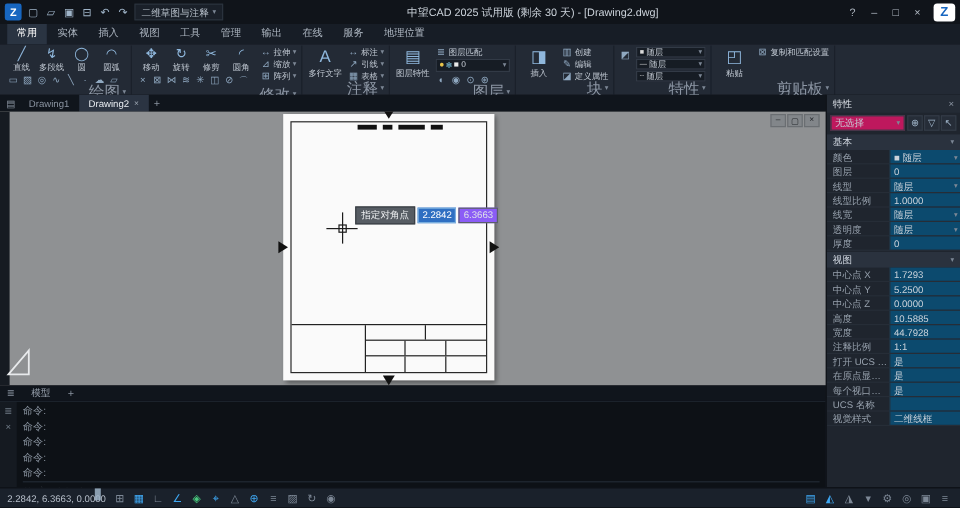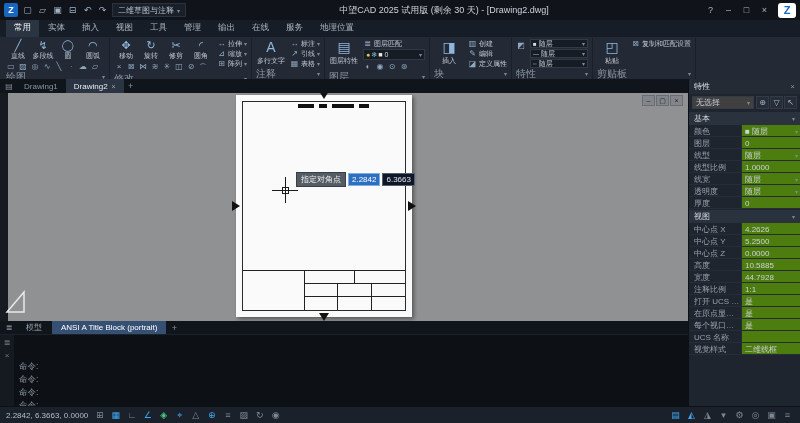--- a/index.html
+++ b/index.html
@@ -20,21 +20,21 @@
 
   
   .tabrow{height:17px;background:#171d26;display:flex;align-items:flex-start;padding:0 6px;gap:1px;flex:0 0 auto;}
   .rtab{padding:2px 8px 3px;font-size:8.5px;color:#aeb7c2;white-space:nowrap;}
   .rtab.active{background:#2a3442;color:#ffffff;}
 
   
   .ribbon{height:42px;background:#232a35;display:flex;align-items:stretch;padding:1px 2px 0;flex:0 0 auto;}
   .rpanel{display:flex;flex-direction:column;border-right:1px solid #1a202a;padding:1px 4px 0;}
   .rpanel-body{flex:1;display:flex;gap:4px;align-items:flex-start;}
-  .rpanel-label{height:11px;display:flex;align-items:center;justify-content:space-between;gap:2px;font-size:10px;color:#8d97a5;}
+  .rpanel-label{height:11px;display:flex;align-items:center;justify-content:flex-end;gap:2px;font-size:13px;color:#8d97a5;}
   .rcol{display:flex;flex-direction:column;}
   .rtool-row{display:flex;gap:1px;}
   .rtool{display:flex;flex-direction:column;align-items:center;width:24px;}
   .ric{font-size:11px;color:#8fb7dc;height:12px;line-height:12px;}
   .rlb{font-size:7px;color:#c0c8d2;white-space:nowrap;}
   .rtool-minirow{display:flex;gap:2px;margin-top:1px;justify-content:flex-start;}
   .mic{font-size:8px;color:#8fa8c0;width:10px;text-align:center;}
   .rbig{display:flex;flex-direction:column;align-items:center;width:30px;}
   .rbig .ric{font-size:14px;height:17px;line-height:17px;}
   .rstack,.rstackc{display:flex;flex-direction:column;justify-content:flex-start;gap:1px;}
@@ -86,66 +86,66 @@
   .arr.left{top:50%;left:-4px;margin-top:-5px;border-width:5px 8px 5px 0;border-color:transparent transparent transparent transparent;border-right-color:#111;transform:rotate(180deg);}
   .arr.right{top:50%;right:-4px;margin-top:-5px;border-width:5px 0 5px 8px;border-color:transparent transparent transparent #111;}
 
   .xh-h{position:absolute;left:272px;top:97px;width:26px;height:1px;background:#1b1b1b;}
   .xh-v{position:absolute;left:285px;top:84px;width:1px;height:26px;background:#1b1b1b;}
   .xh-box{position:absolute;left:282px;top:94px;width:7px;height:7px;border:1px solid #1b1b1b;}
 
   .dyntip{position:absolute;left:296px;top:79px;display:flex;gap:2px;align-items:center;}
   .dyntip-label{background:#565c63;border:1px solid #3a3f45;color:#f0f2f4;font-size:8px;padding:1px 4px;white-space:nowrap;}
   .dynx{background:#2f6fc2;border:1px solid #79aede;color:#fff;font-size:8px;padding:1px 3px;min-width:32px;text-align:left;}
-  .dyny{background:#0f172a;border:1px solid #5a6068;color:#dfe3e8;font-size:8px;padding:1px 3px;min-width:32px;text-align:left;}
+  .dyny{background:#8b5cf6;border:1px solid #5a6068;color:#dfe3e8;font-size:8px;padding:1px 3px;min-width:32px;text-align:left;}
 
   .mdi{position:absolute;top:2px;right:5px;display:flex;gap:1px;}
   .mdi span{width:13px;height:11px;background:#82868a;border:1px solid #6a6e72;color:#23262a;font-size:7px;display:flex;align-items:center;justify-content:center;}
 
   .ucs{position:absolute;left:4px;bottom:6px;}
 
   
   .layoutbar{height:13px;background:#10151c;display:flex;align-items:stretch;gap:1px;padding-left:2px;flex:0 0 auto;}
   .lmenu{width:14px;display:flex;align-items:center;justify-content:center;color:#8a93a0;font-size:8px;}
   .ltabs{display:flex;gap:1px;}
   .ltab{padding:0 9px;font-size:8px;color:#98a1ad;display:flex;align-items:center;white-space:nowrap;}
   .ltab.active{background:#355073;color:#ffffff;}
   .ladd{width:14px;display:flex;align-items:center;justify-content:center;color:#8a93a0;}
 
   
   .cmd{height:72px;background:#0d1116;display:flex;flex:0 0 auto;border-top:1px solid #1b222b;}
   .cmd-gutter{width:14px;background:#151a21;display:flex;flex-direction:column;align-items:center;padding-top:3px;gap:4px;color:#6f7a86;font-size:8px;}
-  .cmd-body{flex:1;display:flex;flex-direction:column;padding:2px 5px;font-family:"DejaVu Sans Mono","Liberation Mono",monospace;margin-top:24px;}
+  .cmd-body{flex:1;display:flex;flex-direction:column;padding:2px 5px;font-family:"DejaVu Sans Mono","Liberation Mono",monospace;}
   .cmd-hist{flex:1;display:flex;flex-direction:column;gap:1px;}
   .cmd-line{font-size:8.5px;color:#8b95a1;}
   .cmd-prompt{font-size:11px;color:#d3dae2;border-top:1px solid #222a33;padding-top:2px;display:flex;align-items:center;gap:2px;}
   .caret{width:5px;height:10px;background:#9fb4c8;opacity:.85;}
 
   
   .statusbar{height:17px;background:#1a212b;display:flex;align-items:center;padding:0 6px;gap:5px;font-size:8px;flex:0 0 auto;border-top:1px solid #0d1116;}
   .coords{font-family:Liberation Sans, sans-serif;color:#b6bec9;white-space:nowrap;}
   .sicons{display:flex;gap:3px;align-items:center;}
   .sicon{width:13px;height:13px;display:flex;align-items:center;justify-content:center;color:#7d8896;font-size:9px;}
   .sicon.on{color:#3fa9f5;}
   .sicon.on-green{color:#49c97e;}
   .sright{margin-left:auto;display:flex;gap:3px;}
 
   
   .props{width:112px;background:#1f252e;border-left:1px solid #0d1116;display:flex;flex-direction:column;font-size:8px;overflow:hidden;}
   .props-head{height:15px;display:flex;align-items:center;padding:0 5px;color:#dfe4ea;background:#242b35;gap:3px;}
   .props-head .close{margin-left:auto;color:#8a93a0;font-size:8px;}
   .psel{display:flex;align-items:center;gap:2px;padding:2px 3px;}
-  .psel-combo{flex:1;display:flex;align-items:center;background:#404040;border:1px solid #333b47;height:13px;padding:0 3px;color:#c8cfd8;gap:2px;}
+  .psel-combo{flex:1;display:flex;align-items:center;background:#be185d;border:1px solid #333b47;height:13px;padding:0 3px;color:#c8cfd8;gap:2px;}
   .psel-combo .chev{margin-left:auto;}
   .psel-ic{width:13px;height:13px;display:flex;align-items:center;justify-content:center;border:1px solid #333b47;background:#262d38;color:#9fb4c8;font-size:8px;}
   .psec-h{height:13px;display:flex;align-items:center;padding:0 5px;background:#2a323e;color:#d2d9e2;margin-top:1px;}
   .psec-h .chev{margin-left:auto;}
   .prow{height:12px;display:flex;align-items:stretch;border-bottom:1px solid #262d37;}
   .prow .pl{width:52px;color:#97a1ad;overflow:hidden;white-space:nowrap;text-overflow:ellipsis;padding:1px 0 0 5px;}
-  .prow .pv{flex:1;color:#cbd2da;overflow:hidden;white-space:nowrap;background:#4d7c0f;border-left:1px solid #262d37;padding:1px 2px 0 3px;display:flex;align-items:center;gap:1px;}
+  .prow .pv{flex:1;color:#cbd2da;overflow:hidden;white-space:nowrap;background:#0c4a6e;border-left:1px solid #262d37;padding:1px 2px 0 3px;display:flex;align-items:center;gap:1px;}
   .prow .pv.has-dd::after{content:"▾";margin-left:auto;color:#7d8896;font-size:6px;}
 </style>
 </head>
 <body>
 
 <div id="app">
 
   <div class="titlebar">
     <span class="appbox">Z</span>
     <span class="qat" style="display:flex;gap:2px;">
@@ -523,21 +523,20 @@
         <svg class="ucs" width="24" height="28" viewBox="0 0 24 28">
           <polygon points="3,25 20,25 20,5" fill="none" stroke="#e8eaec" stroke-width="1.5"></polygon>
         </svg>
       </div>
 
       <div class="layoutbar">
         <span class="lmenu">≣</span>
         <span class="ltabs">
 
         <span class="ltab">模型</span>
-            <span class="ltab active">ANSI A Title Block (portrait)</span>
           </span>
         <span class="ladd">+</span>
       </div>
 
       <div class="cmd">
         <div class="cmd-gutter">
 
         <span>≣</span>
             <span>×</span>
           </div>
@@ -620,21 +619,21 @@
         </div>
 
       <div class="psec-h">
         <span>视图</span>
         <span class="chev"></span>
       </div>
       <div>
 
           <div class="prow">
             <span class="pl">中心点 X</span>
-            <span class="pv">4.2626</span>
+            <span class="pv">1.7293</span>
           </div>
 
           <div class="prow">
             <span class="pl">中心点 Y</span>
             <span class="pv">5.2500</span>
           </div>
 
           <div class="prow">
             <span class="pl">中心点 Z</span>
             <span class="pv">0.0000</span>

